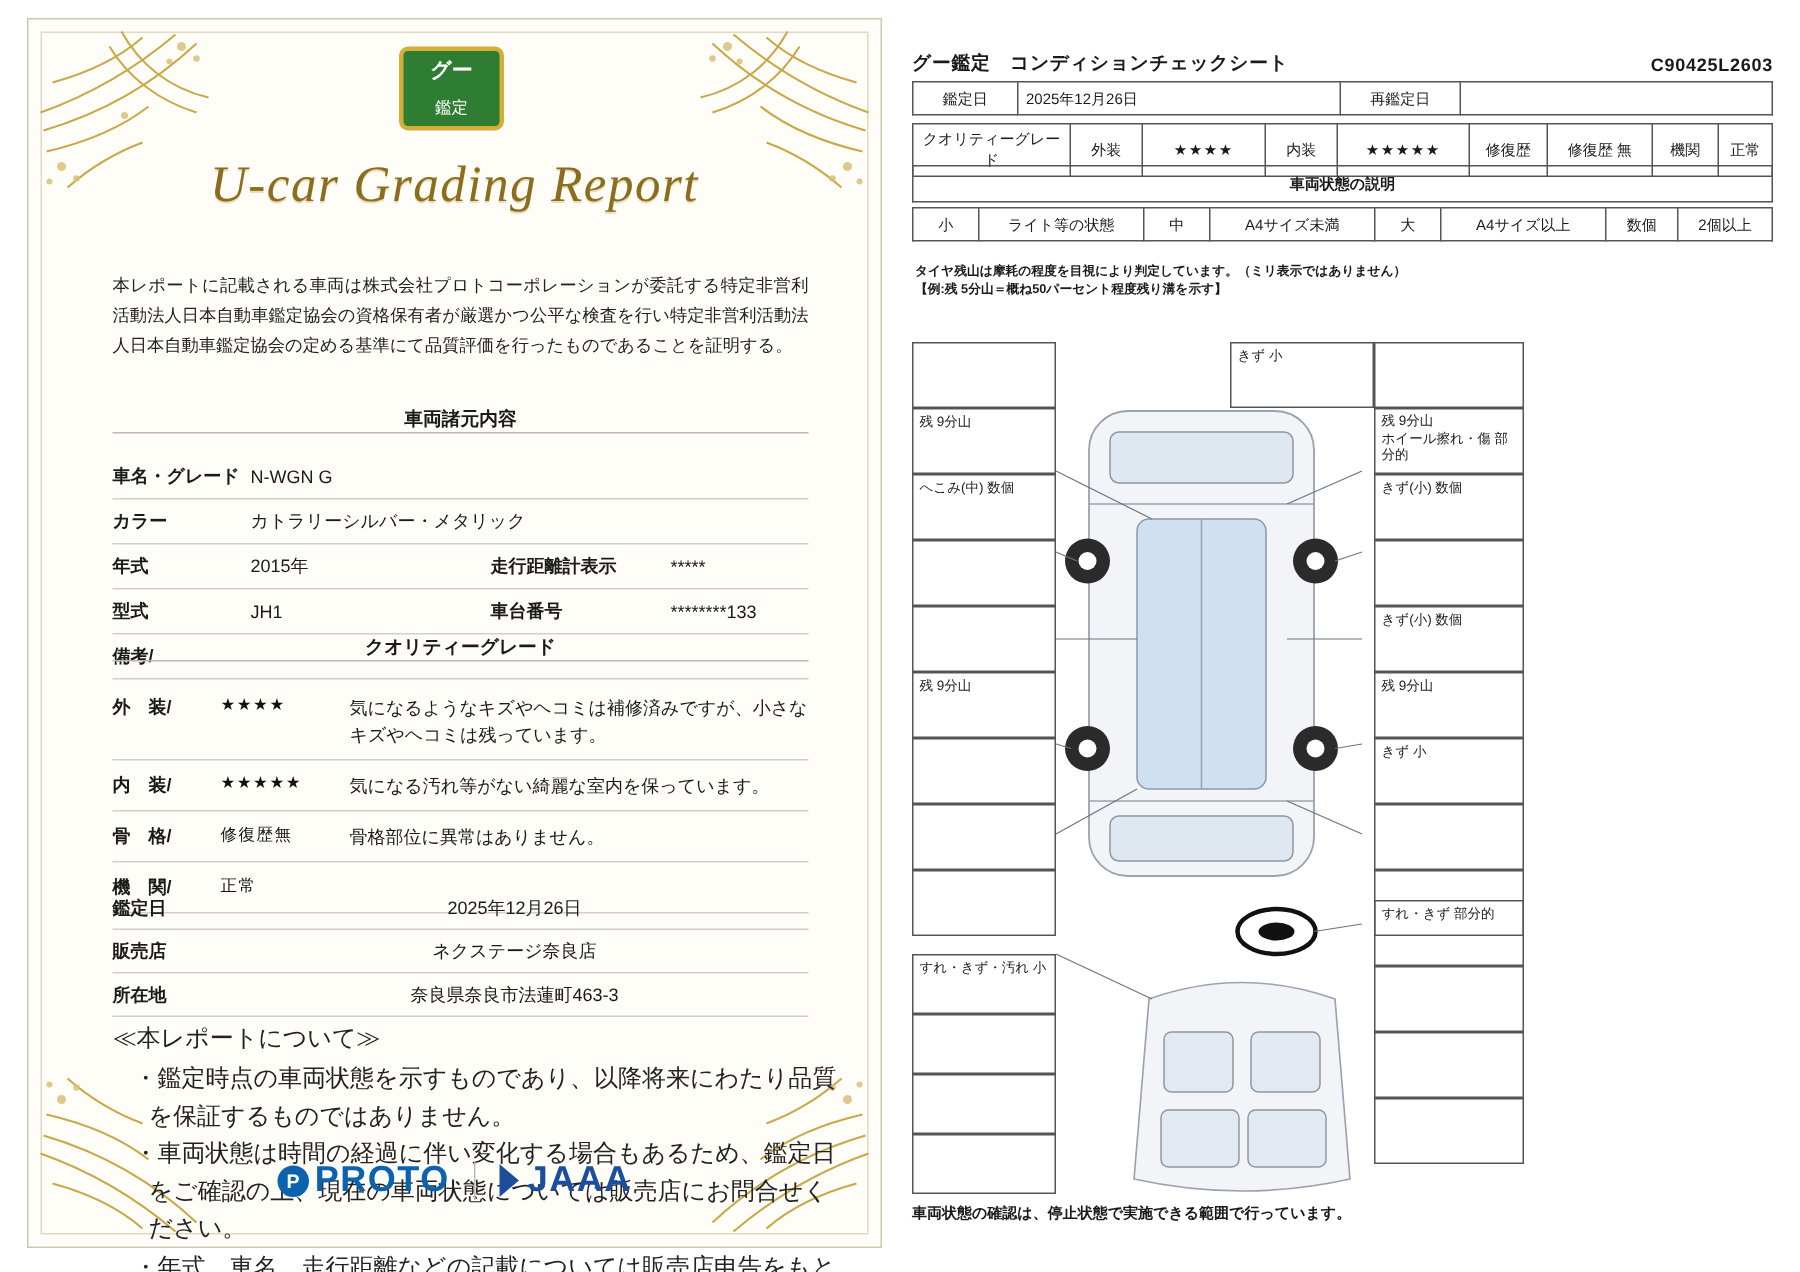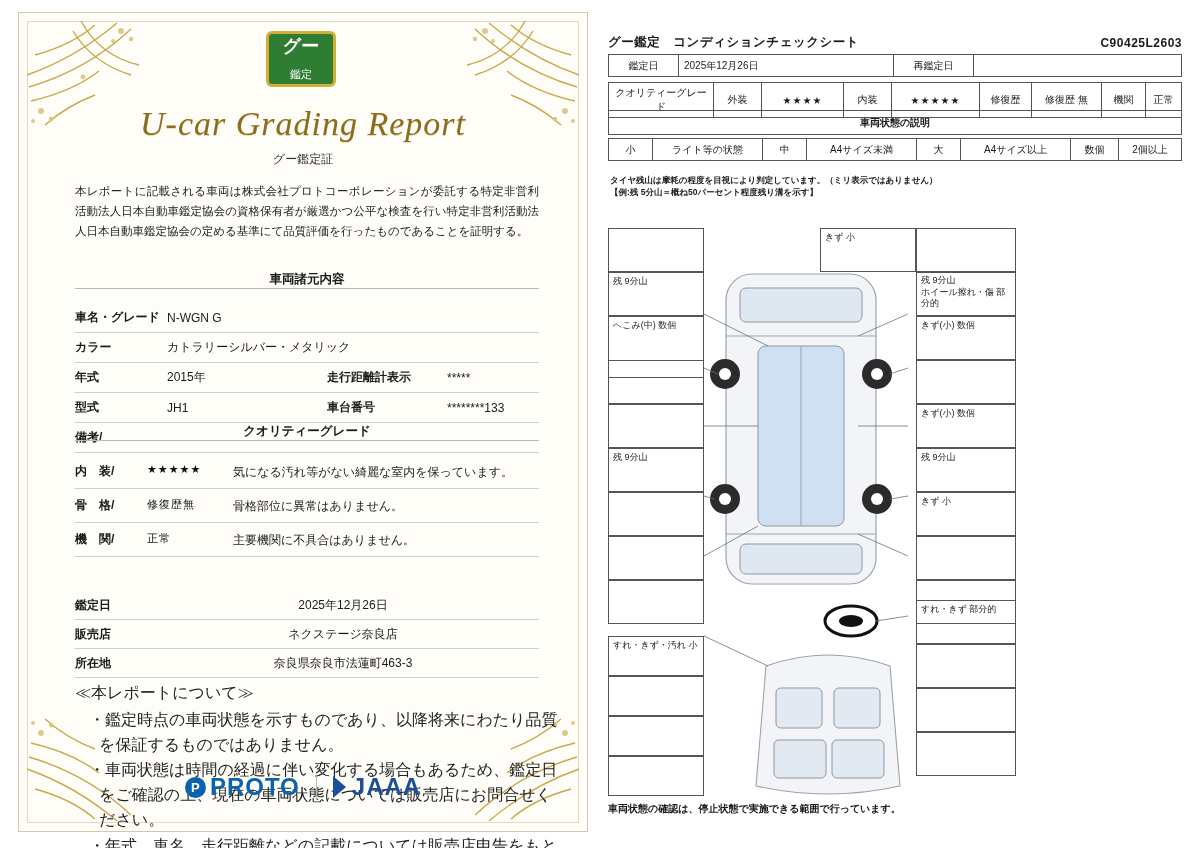--- a/index.html
+++ b/index.html
@@ -40,21 +40,21 @@
     width: 74px; height: 62px;
   }
   .goo-badge {
     width: 70px; height: 56px; border-radius: 6px;
     background: #2e7d32;
     border: 3px solid #d4af37;
     color: #fff; text-align: center;
     display: flex; flex-direction: column; align-items: center; justify-content: center;
     line-height: 1.05;
   }
-  .goo-badge .g1 { font-size: 18px; font-weight: bold; }
+  .goo-badge .g1 { font-size: 14px; font-weight: bold; }
   .goo-badge .g2 { font-size: 11px; margin-top: 13px; }
 
   .cert-title {
     position: absolute; left: 0; right: 0; top: 92px;
     text-align: center;
     font-family: "Liberation Serif", serif;
     font-style: italic;
     font-size: 34px;
     color: #8a6d1f;
     letter-spacing: 1px;
@@ -277,21 +277,20 @@
     </div>
 
     <div class="goo-logo">
       <div class="goo-badge">
         <div class="g1">グー</div>
         <div class="g2">鑑定</div>
       </div>
     </div>
 
     <div class="cert-title">U-car Grading Report</div>
-    <div class="cert-sub">グー鑑定証</div>
     <div class="cert-body">本レポートに記載される車両は株式会社プロトコーポレーションが委託する特定非営利活動法人日本自動車鑑定協会の資格保有者が厳選かつ公平な検査を行い特定非営利活動法人日本自動車鑑定協会の定める基準にて品質評価を行ったものであることを証明する。</div>
 
     <div class="spec">
       <div class="sect-title rule">車両諸元内容</div>
       <div class="row">
         <div class="lbl">車名・グレード</div>
         <div class="val">N-WGN G</div>
       </div>
       <div class="row">
         <div class="lbl">カラー</div>
@@ -311,33 +310,37 @@
       </div>
       <div class="row">
         <div class="lbl">備考/</div>
         <div class="val"></div>
       </div>
     </div>
 
     <div class="grade">
       <div class="sect-title rule">クオリティーグレード</div>
       <div class="row">
+        <div class="g-lbl">外　装/</div>
+        <div class="g-stars">★★★★</div>
+        <div class="g-txt">気になるようなキズやヘコミは補修済みですが、小さなキズやヘコミは残っています。</div>
+      </div>
+      <div class="row">
         <div class="g-lbl">内　装/</div>
         <div class="g-stars">★★★★★</div>
         <div class="g-txt">気になる汚れ等がない綺麗な室内を保っています。</div>
       </div>
       <div class="row">
         <div class="g-lbl">骨　格/</div>
         <div class="g-stars">修復歴無</div>
         <div class="g-txt">骨格部位に異常はありません。</div>
       </div>
       <div class="row">
         <div class="g-lbl">機　関/</div>
         <div class="g-stars">正常</div>
-        <div class="g-txt">主要機関に不具合はありません。</div>
       </div>
     </div>
 
     <div class="shop">
       <div class="row">
         <div class="s-lbl">鑑定日</div>
         <div class="s-val">2025年12月26日</div>
       </div>
       <div class="row">
         <div class="s-lbl">販売店</div>
@@ -495,21 +498,21 @@
           <line x1="300" y1="172" x2="282" y2="178"></line>
           <line x1="300" y1="230" x2="250" y2="230"></line>
           <line x1="300" y1="300" x2="282" y2="303"></line>
           <line x1="300" y1="360" x2="250" y2="338"></line>
           <line x1="300" y1="420" x2="268" y2="425"></line>
         </g>
       </svg>
 
       <div class="cell" style="left:0; top:32px; width:96px; height:44px;"></div>
       <div class="cell" style="left:0; top:76px; width:96px; height:44px;">残 9分山</div>
-      <div class="cell" style="left:0; top:120px; width:96px; height:62px;">へこみ(中) 数個</div>
+      <div class="cell" style="left:0; top:120px; width:96px; height:44px;">へこみ(中) 数個</div>
       <div class="cell" style="left:0; top:164px; width:96px; height:44px;"></div>
       <div class="cell" style="left:0; top:208px; width:96px; height:44px;"></div>
       <div class="cell" style="left:0; top:252px; width:96px; height:44px;">残 9分山</div>
       <div class="cell" style="left:0; top:296px; width:96px; height:44px;"></div>
       <div class="cell" style="left:0; top:340px; width:96px; height:44px;"></div>
       <div class="cell" style="left:0; top:384px; width:96px; height:44px;"></div>
       <div class="cell" style="left:0; top:440px; width:96px; height:40px;">すれ・きず・汚れ 小</div>
       <div class="cell" style="left:0; top:480px; width:96px; height:40px;"></div>
       <div class="cell" style="left:0; top:520px; width:96px; height:40px;"></div>
       <div class="cell" style="left:0; top:560px; width:96px; height:40px;"></div>

